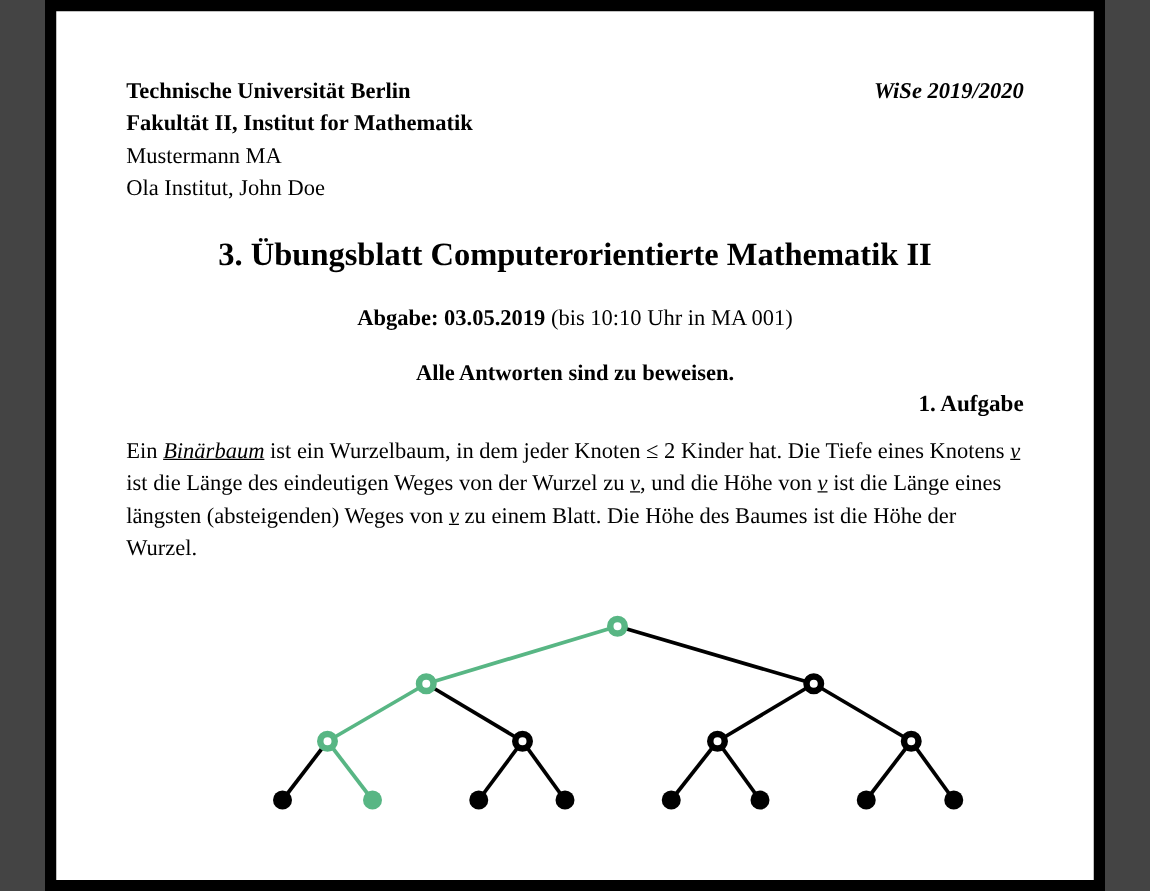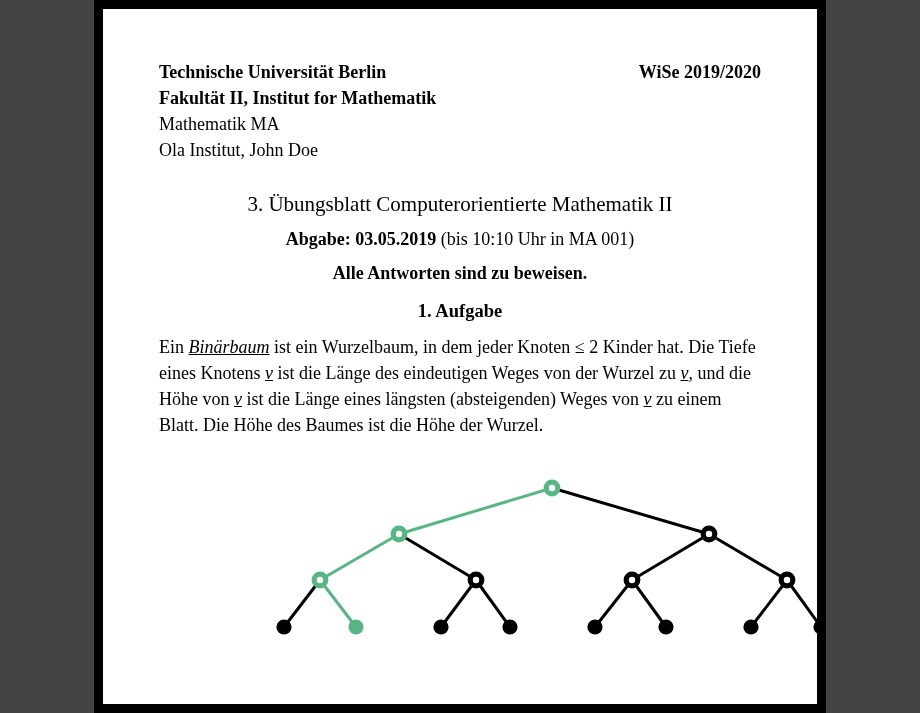--- a/index.html
+++ b/index.html
@@ -1,19 +1,19 @@
 <!DOCTYPE html>
 <html><head>
 <meta charset="utf-8">
 <style>
   html, body { margin: 0; padding: 0; background: #444; }
   * { box-sizing: border-box; }
 
   .frame {
-    width: 732px;
+    width: 848px;
     height: 713px;
     background: #000;
     padding: 9px;
     margin: 0 auto;
     font-family: "Liberation Serif", "DejaVu Serif", serif;
     color: #000;
   }
   .page {
     width: 100%;
     height: 100%;
@@ -25,46 +25,45 @@
   }
 
   .doc-header {
     display: flex;
     justify-content: space-between;
     align-items: flex-start;
     font-size: 18px;
     line-height: 26px;
   }
   .doc-header .left  { text-align: left; }
-  .doc-header .right { text-align: right; }
+  .doc-header .right { text-align: right; font-style: italic; }
   .b { font-weight: bold; }
 
   .title-block { text-align: center; }
   .doc-title {
     margin-top: 26px;
-    font-size: 21px;
+    font-size: 26px;
     line-height: 30px;
-    font-weight: normal;
+    font-weight: bold;
   }
   .doc-subtitle {
-    margin-top: 7px;
+    margin-top: 22px;
     font-size: 18px;
     line-height: 26px;
   }
   .doc-note {
-    margin-top: 8px;
+    margin-top: 18px;
     font-size: 18px;
     line-height: 26px;
     font-weight: bold;
   }
 
   .exercise-line {
-    margin-top: 12px;
     display: flex;
-    justify-content: center;
+    justify-content: flex-end;
     font-size: 18.5px;
     line-height: 27px;
   }
   .exercise-line .points { font-weight: normal; }
 
   .para {
     margin-top: 9px;
     font-size: 18px;
     line-height: 26px;
   }
@@ -77,21 +76,21 @@
 <body>
 
 <div class="frame">
   <div class="page">
     <div class="content">
 
       <div class="doc-header">
         <div class="left">
           <div class="b">Technische Universität Berlin</div>
           <div class="b">Fakultät II, Institut for Mathematik</div>
-          <div>Mathematik MA</div>
+          <div>Mustermann MA</div>
           <div>Ola Institut, John Doe</div>
         </div>
         <div class="right">
           <div class="b">WiSe 2019/2020</div>
         </div>
       </div>
 
       <div class="title-block">
         <div class="doc-title">3. Übungsblatt Computerorientierte Mathematik II</div>
         <div class="doc-subtitle"><span class="b">Abgabe: 03.05.2019</span><span> (bis 10:10 Uhr in MA 001)</span></div>

